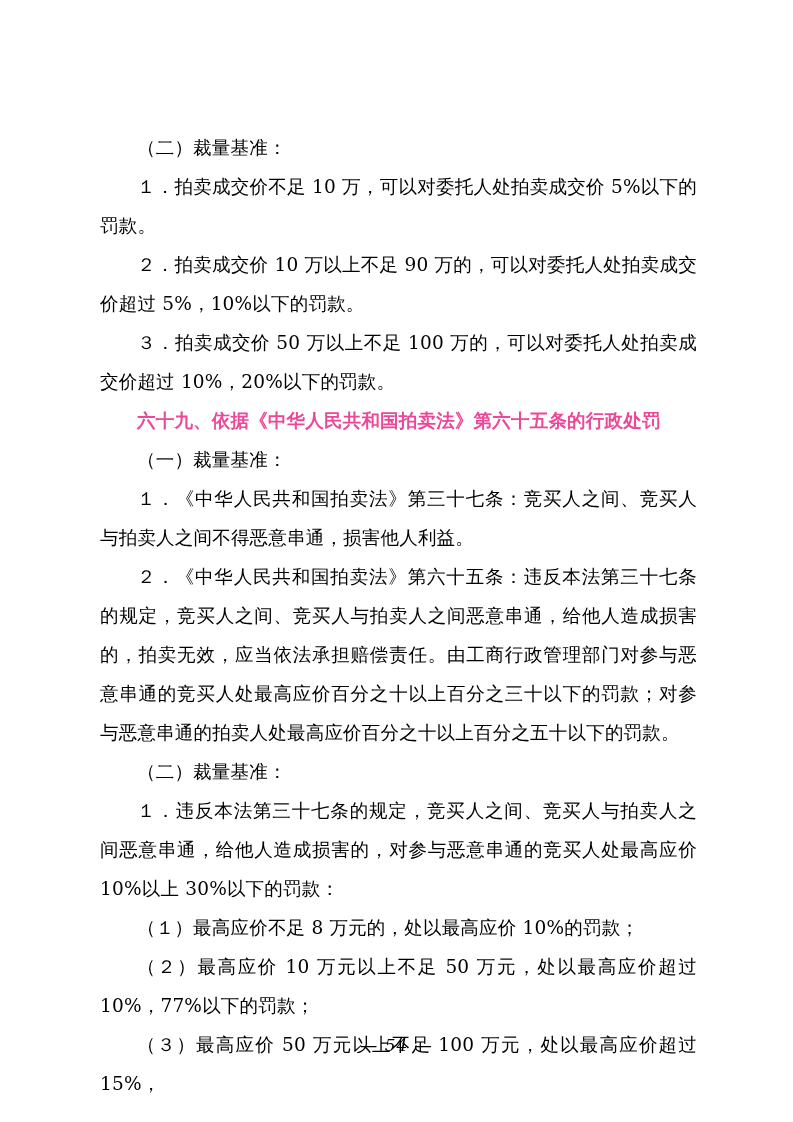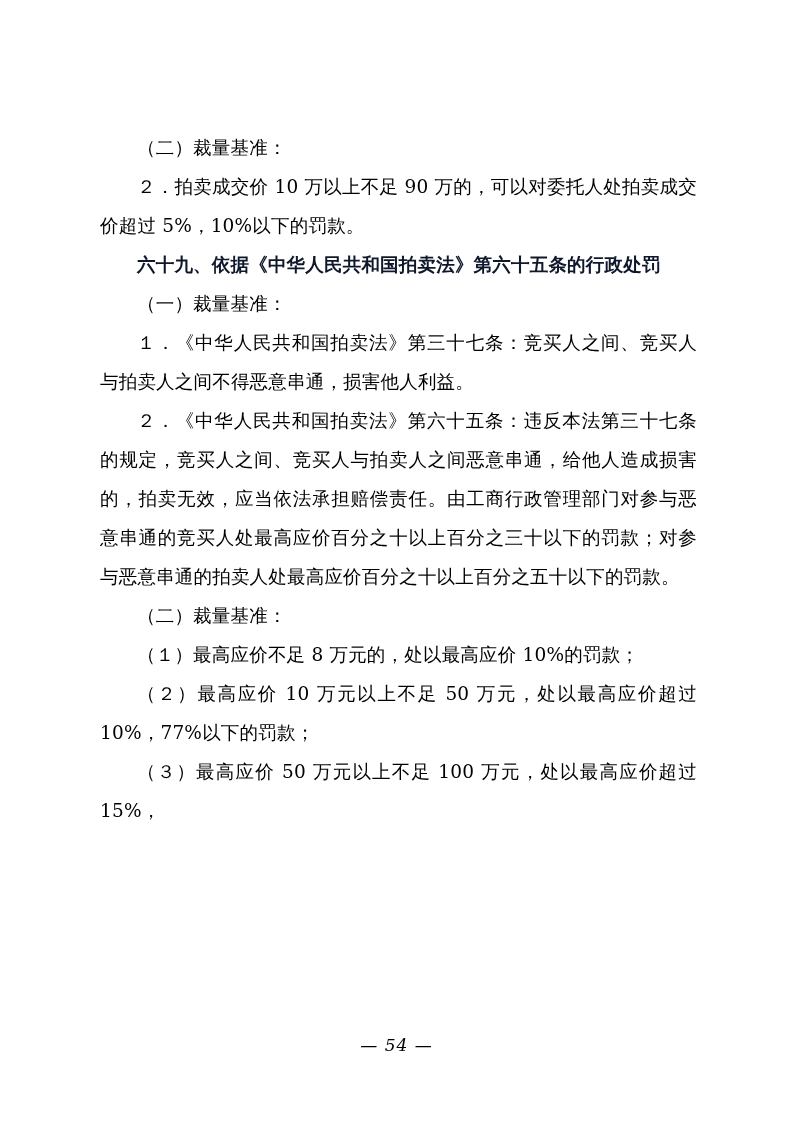--- a/index.html
+++ b/index.html
@@ -35,21 +35,21 @@
     letter-spacing: 0.2px;
   }
   .indent {
     text-indent: 37px;
   }
   .heading {
     font-family: "DejaVu Sans", "Liberation Sans", sans-serif;
     font-weight: bold;
     font-size: 18.5px;
     line-height: 39px;
-    color: #0f172a;
+    color: #ec4899;
     margin: 0;
     text-indent: 37px;
     letter-spacing: 0.2px;
   }
   .bold-run {
     font-family: "DejaVu Sans", "Liberation Sans", sans-serif;
     font-weight: normal;
   }
   .footer {
     position: absolute;
@@ -65,35 +65,38 @@
   }
 </style>
 </head>
 <body>
 
 <div class="page">
   <div class="content">
 
     <p class="para indent">（二）裁量基准：</p>
 
+    <p class="para indent">１．拍卖成交价不足 10 万，可以对委托人处拍卖成交价 5%以下的罚款。</p>
 
     <p class="para indent">２．拍卖成交价 10 万以上不足 90 万的，可以对委托人处拍卖成交价超过 5%，10%以下的罚款。</p>
 
+    <p class="para indent">３．拍卖成交价 50 万以上不足 100 万的，可以对委托人处拍卖成交价超过 10%，20%以下的罚款。</p>
 
 
     <p class="heading">六十九、依据《中华人民共和国拍卖法》第六十五条的行政处罚</p>
 
     <p class="para indent">（一）裁量基准：</p>
 
     <p class="para indent"><span class="bold-run">１．《中华人民共和国拍卖法》第三十七条：</span><span>竞买人之间、竞买人与拍卖人之间不得恶意串通，损害他人利益。</span></p>
 
     <p class="para indent"><span class="bold-run">２．《中华人民共和国拍卖法》第六十五条：</span><span>违反本法第三十七条的规定，竞买人之间、竞买人与拍卖人之间恶意串通，给他人造成损害的，拍卖无效，应当依法承担赔偿责任。由工商行政管理部门对参与恶意串通的竞买人处最高应价百分之十以上百分之三十以下的罚款；对参与恶意串通的拍卖人处最高应价百分之十以上百分之五十以下的罚款。</span></p>
 
     <p class="para indent">（二）裁量基准：</p>
 
+    <p class="para indent">１．违反本法第三十七条的规定，竞买人之间、竞买人与拍卖人之间恶意串通，给他人造成损害的，对参与恶意串通的竞买人处最高应价 10%以上 30%以下的罚款：</p>
 
     <p class="para indent">（１）最高应价不足 8 万元的，处以最高应价 10%的罚款；</p>
 
     <p class="para indent">（２）最高应价 10 万元以上不足 50 万元，处以最高应价超过 10%，77%以下的罚款；</p>
 
     <p class="para indent">（３）最高应价 50 万元以上不足 100 万元，处以最高应价超过 15%，</p>
 
   </div>
 
   <div class="footer">— 54 —</div>

